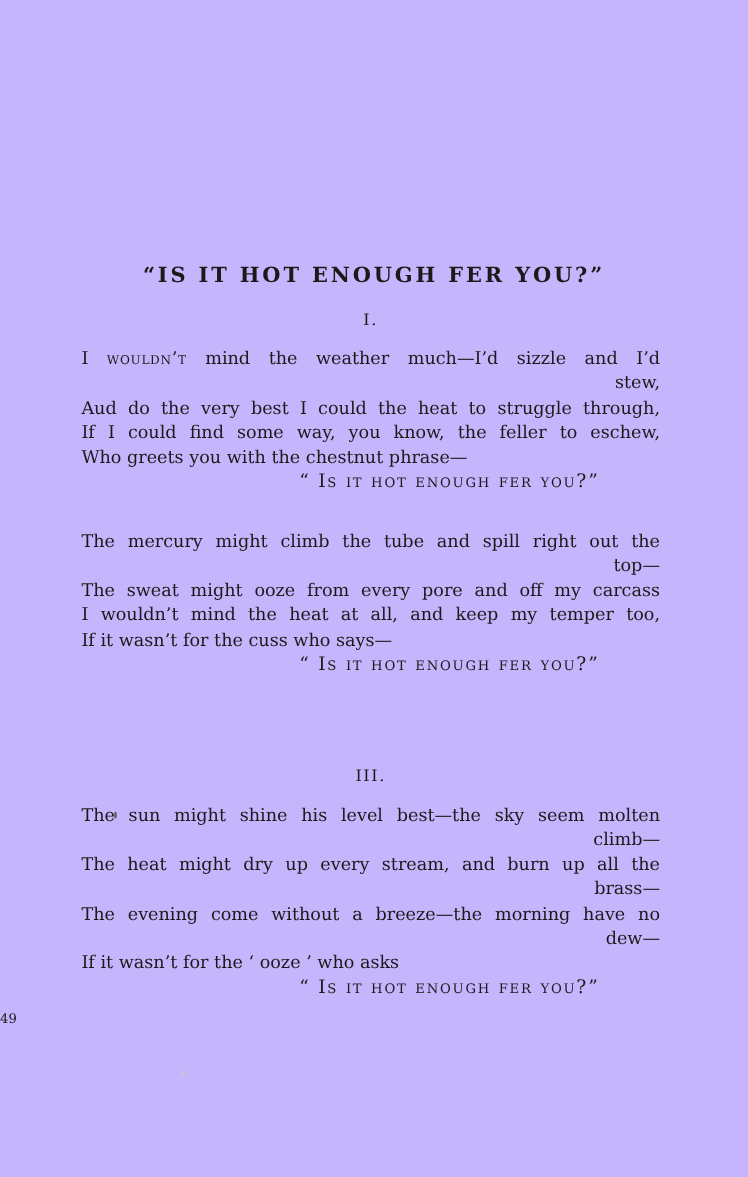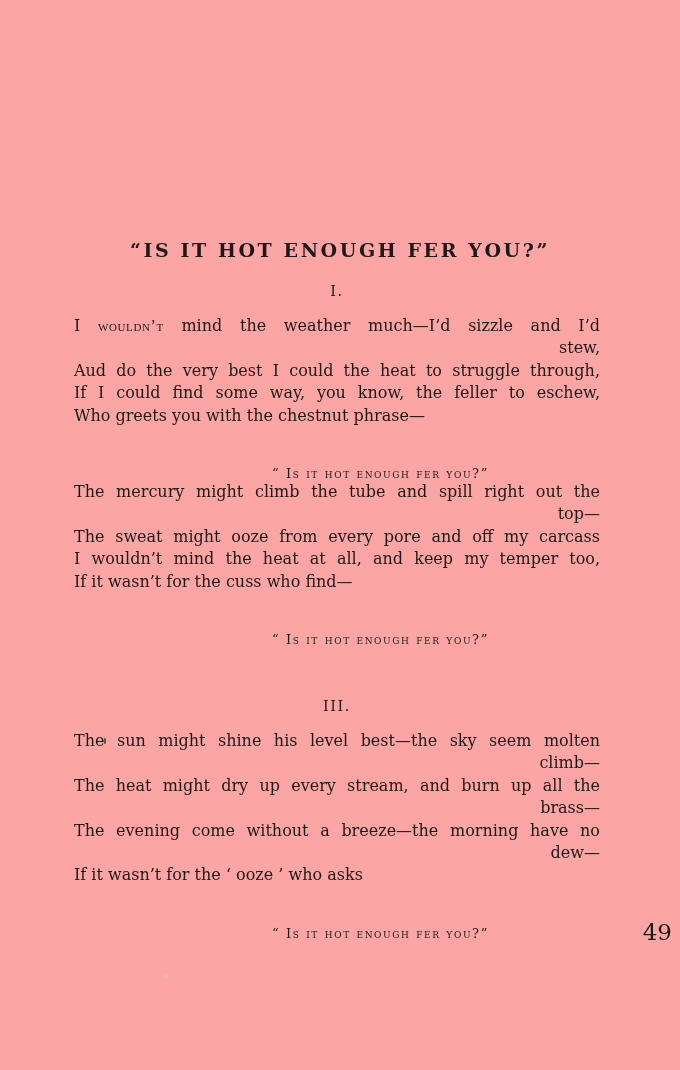--- a/index.html
+++ b/index.html
@@ -5,21 +5,21 @@
   html, body {
     margin: 0;
     padding: 0;
     background: #e8e8e8;
   }
   .page {
     position: relative;
     width: 680px;
     height: 1070px;
     margin: 0 auto;
-    background: #fca5a5;
+    background: #c4b5fd;
     color: #1b1a18;
     font-family: "DejaVu Serif", "Liberation Serif", serif;
     overflow: hidden;
   }
   .poem-title {
     position: absolute;
     top: 226px;
     left: 0;
     width: 680px;
     text-align: center;
@@ -50,36 +50,34 @@
     text-align-last: justify;
   }
   .indent {
     padding-left: 52px;
     text-align: right;
   }
   .refrain {
     padding-left: 198px;
     font-variant: small-caps;
     letter-spacing: 1.6px;
-    font-size: 13px;
+    font-size: 17px;
     white-space: nowrap;
-    margin-top: 36px;
   }
   .sc {
     font-variant: small-caps;
     letter-spacing: 0.6px;
-    font-family: Liberation Serif, serif;
   }
   .page-number {
     position: absolute;
     top: 919px;
     left: 0;
     width: 672px;
-    text-align: right;
-    font-size: 23px;
+    text-align: left;
+    font-size: 12px;
   }
   .speck-ink {
     position: absolute;
     left: 104px;
     top: 738px;
     width: 2px;
     height: 6px;
     background: #5a5550;
     border-radius: 1px;
   }
@@ -108,21 +106,21 @@
     <div class="line justify">If I could find some way, you know, the feller to eschew,</div>
     <div class="line">Who greets you with the chestnut phrase—</div>
     <div class="line refrain">“ Is it hot enough fer you?”</div>
   </section>
 
   <section class="stanza" style="top:481px">
     <div class="line justify">The mercury might climb the tube and spill right out the</div>
     <div class="line indent">top—</div>
     <div class="line justify">The sweat might ooze from every pore and off my carcass</div>
     <div class="line justify">I wouldn’t mind the heat at all, and keep my temper too,</div>
-    <div class="line">If it wasn’t for the cuss who find—</div>
+    <div class="line">If it wasn’t for the cuss who says—</div>
     <div class="line refrain">“ Is it hot enough fer you?”</div>
   </section>
 
   <section class="stanza" style="top:698px">
     <div class="stanza-heading">III.</div>
     <div class="line justify">The sun might shine his level best—the sky seem molten</div>
     <div class="line indent">climb—</div>
     <div class="line justify">The heat might dry up every stream, and burn up all the</div>
     <div class="line indent">brass—</div>
     <div class="line justify">The evening come without a breeze—the morning have no</div>

